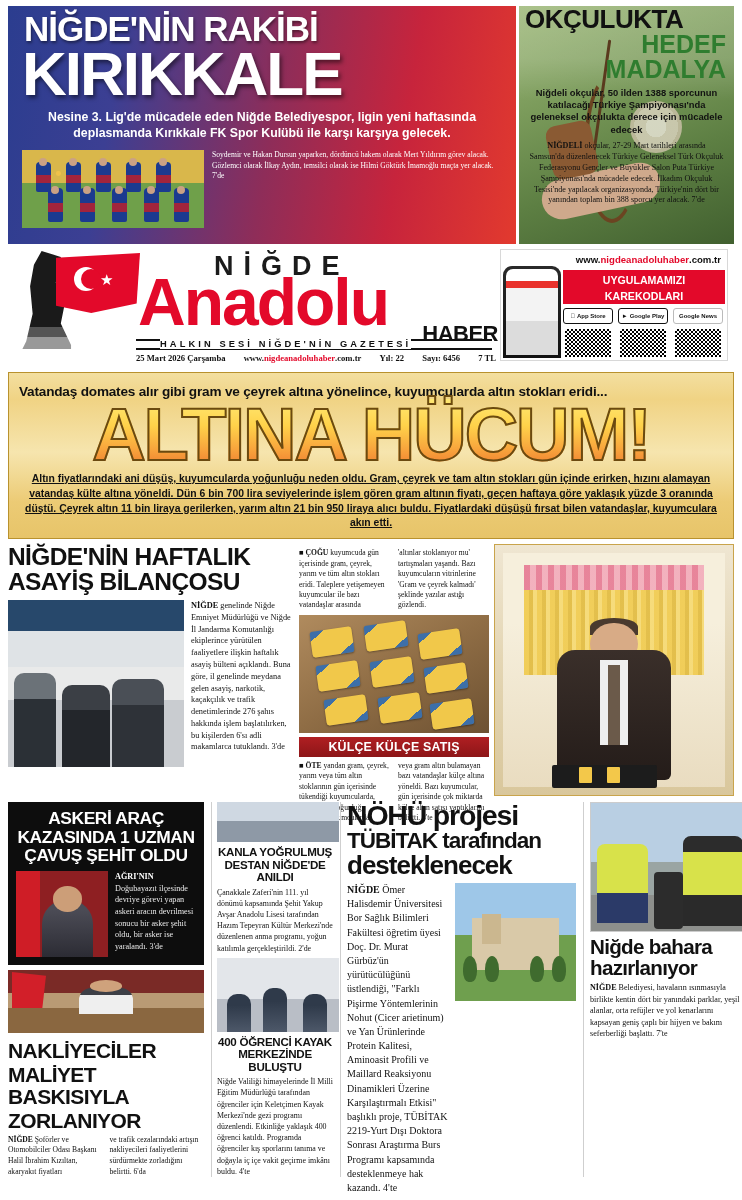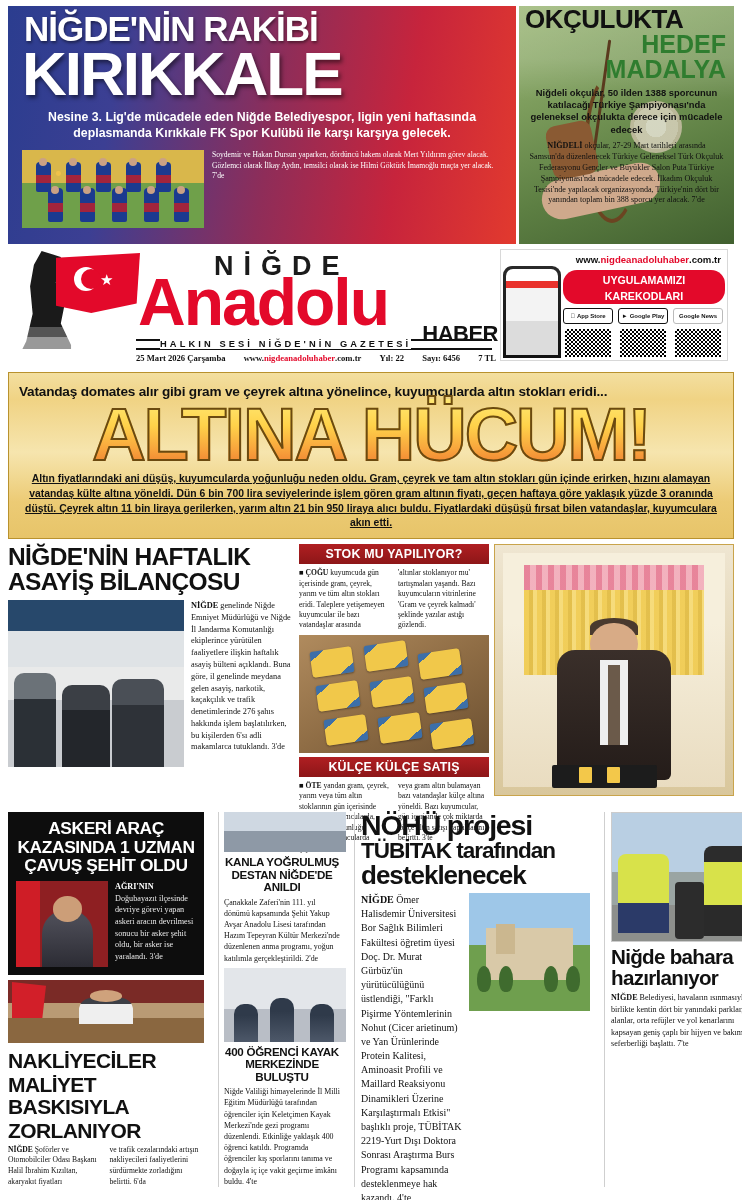--- a/index.html
+++ b/index.html
@@ -108,21 +108,21 @@
   .mast-haber { position:absolute; right:2px; top:72px; font-weight:900; font-size:22px; color:#111; letter-spacing:-.5px; }
 
   .promo { position:relative; width: 228px; height:112px; border:1px solid #d8d8d8; background:#fff; overflow:hidden;}
   .promo-url { position:absolute; top:4px; right:6px; font-weight:800; font-size:9.6px; color:#111; }
   .promo-url b { color:#e3092a; }
   .promo-phone { position:absolute; left:2px; top:16px; width:58px; height:92px; border-radius:9px 9px 0 0;
      background: linear-gradient(180deg,#2a2a2a,#111); padding:3px; }
   .promo-phone .scr { width:100%; height:100%; border-radius:7px 7px 0 0; overflow:hidden;
      background: linear-gradient(180deg,#fff 0 14%, #e9322c 14% 22%, #f3f3f3 22% 60%, #dcdcdc 60% 100%); }
   .promo-band { position:absolute; left:62px; top:20px; width:162px; height:34px; background:#e3092a;
-     color:#fff; font-weight:900; font-size:10.6px; line-height:16px; padding:2px 3px; text-align:center;border-radius:14px; }
+     color:#fff; font-weight:900; font-size:10.6px; line-height:16px; padding:2px 3px; text-align:center; }
   .stores { position:absolute; left:62px; top:58px; width:162px; display:flex; gap:5px; }
   .store { width:50px; height:16px; border:1px solid #111; border-radius:3px; background:#fff;
      display:flex; align-items:center; justify-content:center; font-size:6px; font-weight:700; color:#111; gap:2px;}
   .store.news { border-color:#bbb; }
   .qrs { position:absolute; left:62px; top:77px; width:162px; display:flex; gap:5px; }
   .qr { width:50px; height:32px; background:
       repeating-linear-gradient(90deg,#000 0 2px,#fff 2px 4px),
       repeating-linear-gradient(0deg,#000 0 2px,#fff 2px 4px);
       background-blend-mode: difference; border:2px solid #fff; }
 
@@ -174,21 +174,21 @@
   .gm-suit { position:absolute; left:26%; bottom:6%; width:48%; height:52%;
      background: linear-gradient(180deg,#3a2f2a,#241c19); border-radius:18px 18px 6px 6px; }
   .gm-shirt { position:absolute; left:44%; bottom:20%; width:12%; height:34%; background:#efefef; }
   .gm-tie { position:absolute; left:47.5%; bottom:20%; width:5%; height:32%; background:#6b5a4a; }
   .gm-head { position:absolute; left:40%; bottom:52%; width:20%; height:17%; border-radius:50%; background:#d8ab86; }
   .gm-hair { position:absolute; left:40%; bottom:64%; width:20%; height:7%; border-radius:50% 50% 0 0; background:#4a3a2e; }
   .gm-tray { position:absolute; left:24%; bottom:3%; width:44%; height:9%; background:#1c1c1c; border-radius:2px; }
   .gm-tray i { position:absolute; top:2px; width:13px; height:16px; background:#f3c84a; border-radius:1px; }
 
   
-  .bottom { display:flex; width:726px; margin-top:16px; gap:14px; height:375px; }
+  .bottom { display:flex; width:726px; margin-top:6px; gap:7px; height:375px; }
   .b-col1 { width:196px; display:flex; flex-direction:column; gap:5px; }
   .askeri { background:#0d0d0d; color:#fff; padding:7px 8px 8px 8px; height:186px; }
   .askeri h2 { font-weight:900; font-size:17.4px; line-height:1.07; text-align:center; letter-spacing:-.4px; }
   .askeri .row { display:flex; gap:7px; margin-top:6px; }
   .askeri-photo { width:92px; height:86px; flex:none; position:relative; overflow:hidden;
      background: linear-gradient(180deg,#8e1f22 0 100%); }
   .askeri-photo .flagp { position:absolute; left:0; top:0; width:26%; height:100%; background:#cf1d26; }
   .askeri-photo .bust { position:absolute; left:28%; bottom:0; width:56%; height:66%;
      background: linear-gradient(180deg,#4b4b55 0 18%, #2c2c34 100%); border-radius:24px 24px 0 0; }
   .askeri-photo .face { position:absolute; left:40%; bottom:52%; width:32%; height:30%; border-radius:48%; background:#cc9e78; }
@@ -379,21 +379,20 @@
           <span class="tent"></span>
           <span class="man" style="left:6px;width:42px;height:94px;background:linear-gradient(180deg,#6b7278 0 28%,#2b3036 28% 100%)"></span>
           <span class="man" style="left:54px;width:48px;height:82px;background:linear-gradient(180deg,#3b3f45 0 30%,#23262b 30% 100%)"></span>
           <span class="man" style="left:104px;width:52px;height:88px;background:linear-gradient(180deg,#4a4f56 0 30%,#2e3238 30% 100%)"></span>
         </div>
         <div class="asayis-text"><b>NİĞDE</b><span> genelinde Niğde Emniyet Müdürlüğü ve Niğde İl Jandarma Komutanlığı ekiplerince yürütülen faaliyetlere ilişkin haftalık asayiş bülteni açıklandı. Buna göre, il genelinde meydana gelen asayiş, narkotik, kaçakçılık ve trafik denetimlerinde 276 şahıs hakkında işlem başlatılırken, bu kişilerden 6'sı adli makamlarca tutuklandı. 3'de</span></div>
       </div>
     </div>
 
     <div class="mid-center">
-      <div class="redbar">STOK MU YAPILIYOR?</div>
       <div class="twocol">
         <div><b>■ </b><b>ÇOĞU</b><span> kuyumcuda gün içerisinde gram, çeyrek, yarım ve tüm altın stokları eridi. Taleplere yetişemeyen kuyumcular ile bazı vatandaşlar arasında</span></div>
         <div>'altınlar stoklanıyor mu' tartışmaları yaşandı. Bazı kuyumcuların vitrinlerine 'Gram ve çeyrek kalmadı' şeklinde yazılar astığı gözlendi.</div>
       </div>
       <div class="bars-photo">
         <span class="bar-ingot" style="left:12px;top:14px;transform:rotate(-8deg)"></span>
         <span class="bar-ingot" style="left:66px;top:8px;transform:rotate(-8deg)"></span>
         <span class="bar-ingot" style="left:120px;top:16px;transform:rotate(-8deg)"></span>
         <span class="bar-ingot" style="left:18px;top:48px;transform:rotate(-8deg)"></span>
         <span class="bar-ingot" style="left:72px;top:44px;transform:rotate(-8deg)"></span>

